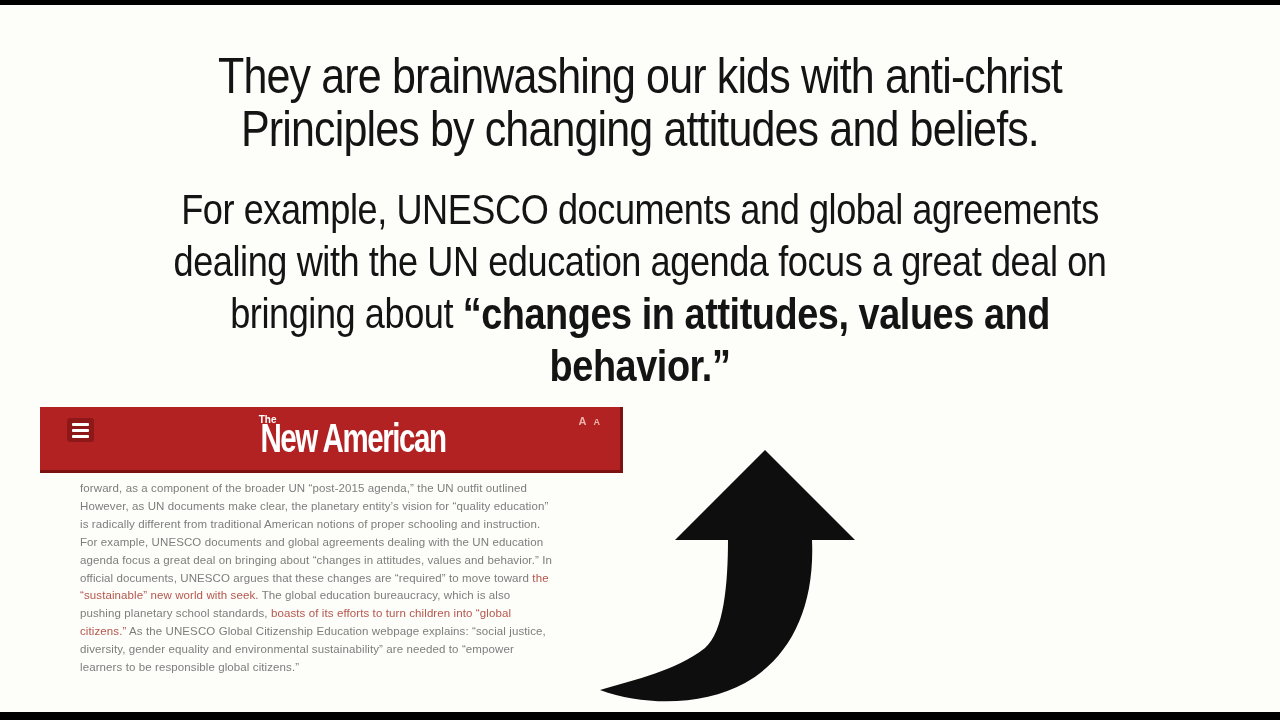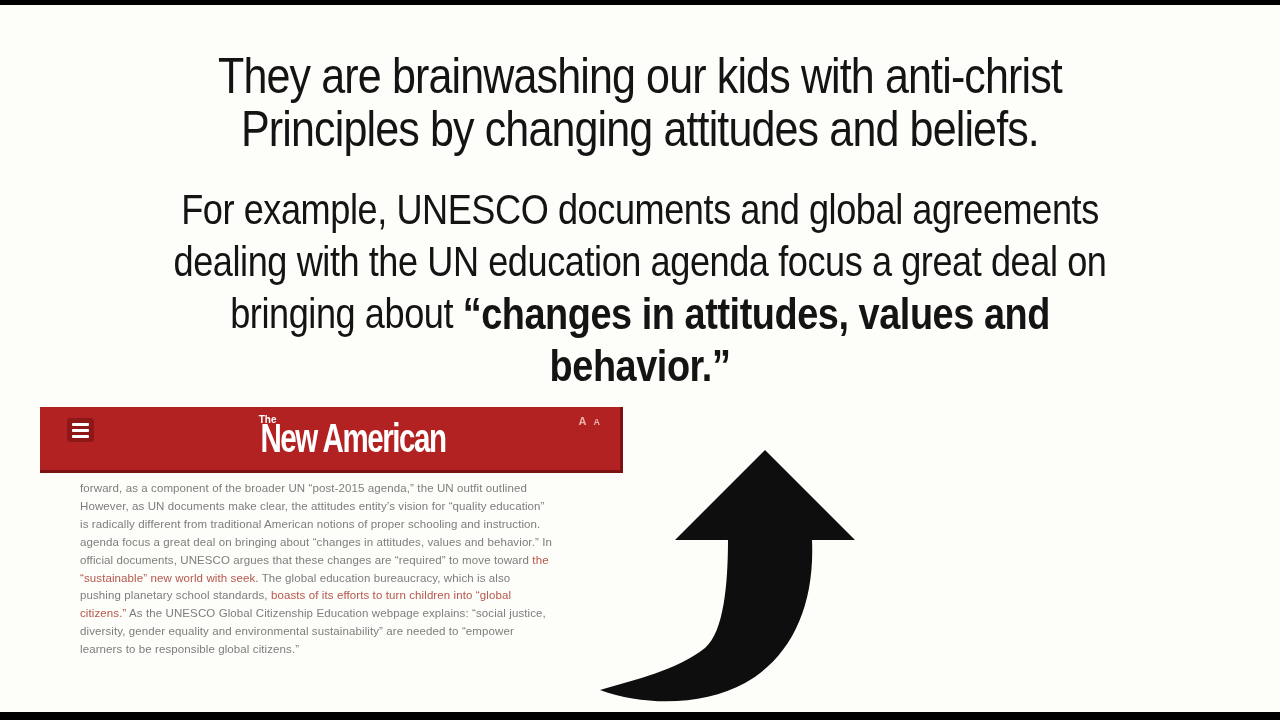--- a/index.html
+++ b/index.html
@@ -96,22 +96,23 @@
     <div class="logo">
       <span class="logo-the">The</span>
       <span class="logo-name">New American</span>
     </div>
     <div class="fontctl">
       <span class="fa">A</span><span class="fb">A</span>
     </div>
   </div>
   <div class="article">
       <div class="a-line"><span>forward, as a component of the broader UN “post-2015 agenda,” the UN outfit outlined</span></div>
-      <div class="a-line"><span>However, as UN documents make clear, the attitudes entity’s vision for “quality education”</span></div>
+      <div class="a-line"><span>However, as UN documents make clear, the planetary entity’s vision for “quality education”</span></div>
       <div class="a-line"><span>is radically different from traditional American notions of proper schooling and instruction.</span></div>
+      <div class="a-line"><span>For example, UNESCO documents and global agreements dealing with the UN education</span></div>
       <div class="a-line"><span>agenda focus a great deal on bringing about “changes in attitudes, values and behavior.” In</span></div>
       <div class="a-line"><span>official documents, UNESCO argues that these changes are “required” to move toward </span><span class="a-link">the</span></div>
       <div class="a-line"><span class="a-link">“sustainable” new world with seek.</span><span> The global education bureaucracy, which is also</span></div>
       <div class="a-line"><span>pushing planetary school standards, </span><span class="a-link">boasts of its efforts to turn children into “global</span></div>
       <div class="a-line"><span class="a-link">citizens.”</span><span> As the UNESCO Global Citizenship Education webpage explains: “social justice,</span></div>
       <div class="a-line"><span>diversity, gender equality and environmental sustainability” are needed to “empower</span></div>
       <div class="a-line"><span>learners to be responsible global citizens.”</span></div>
     </div>
 </div>
 

